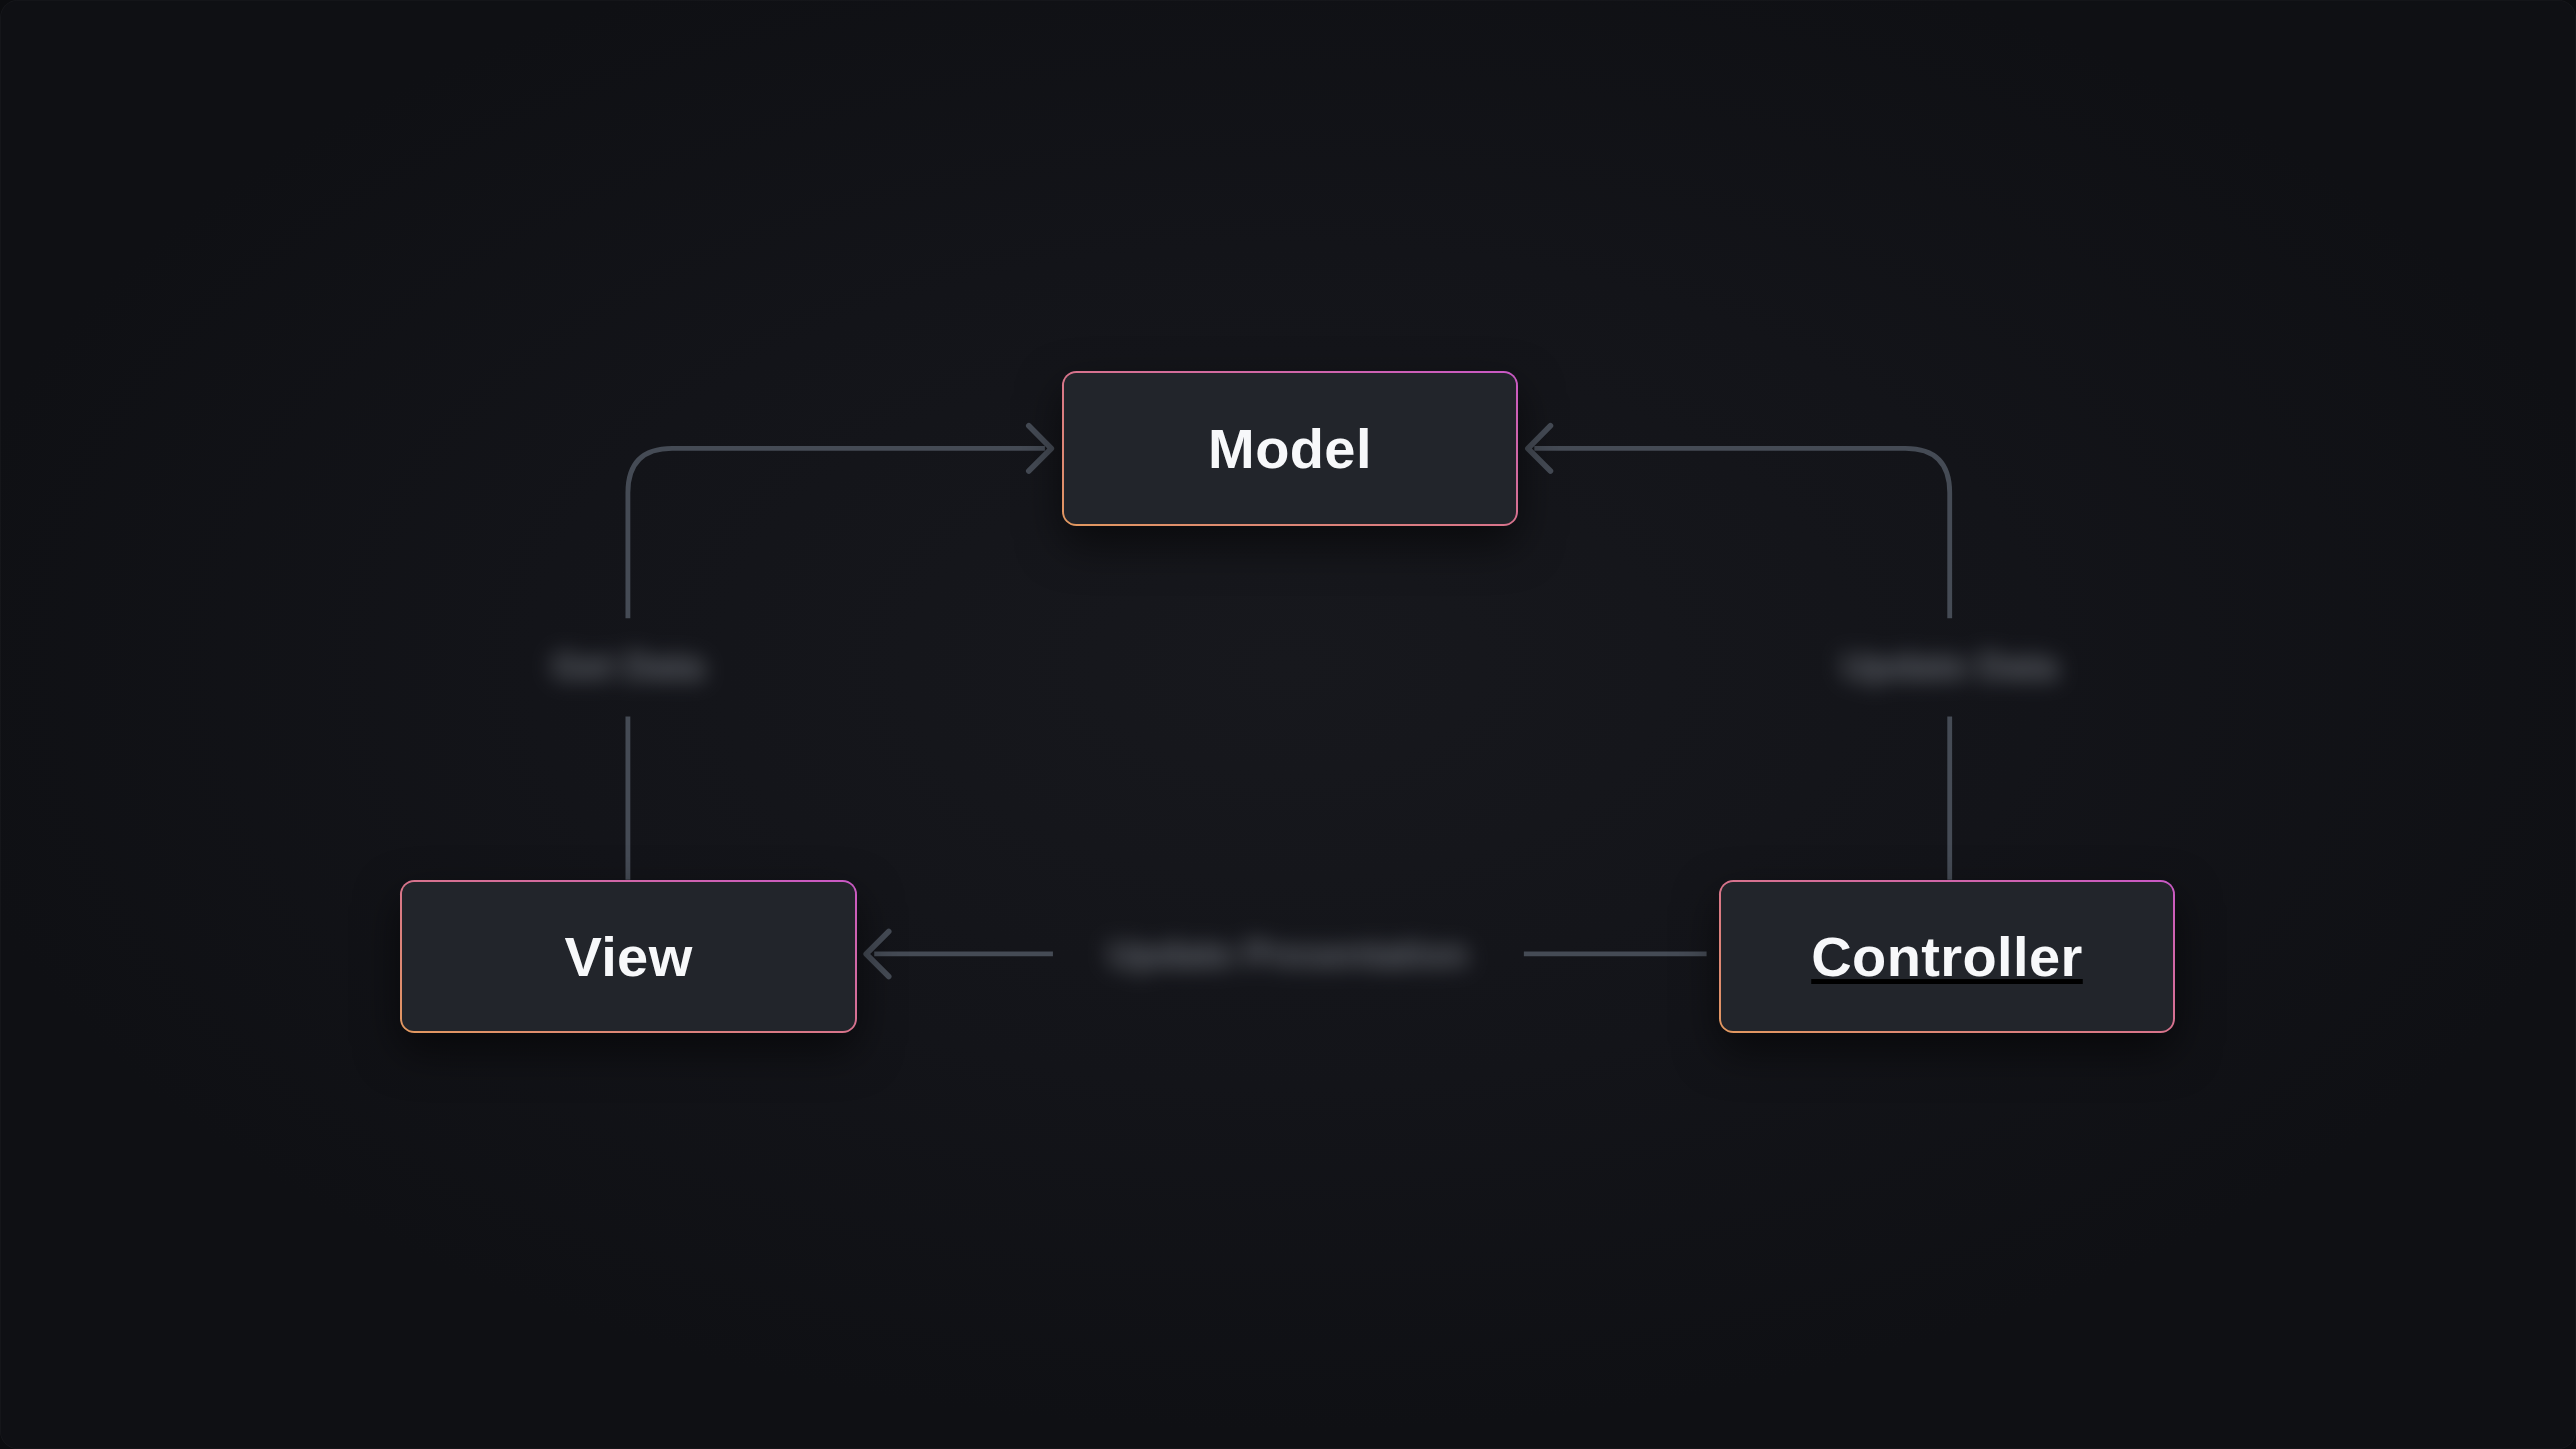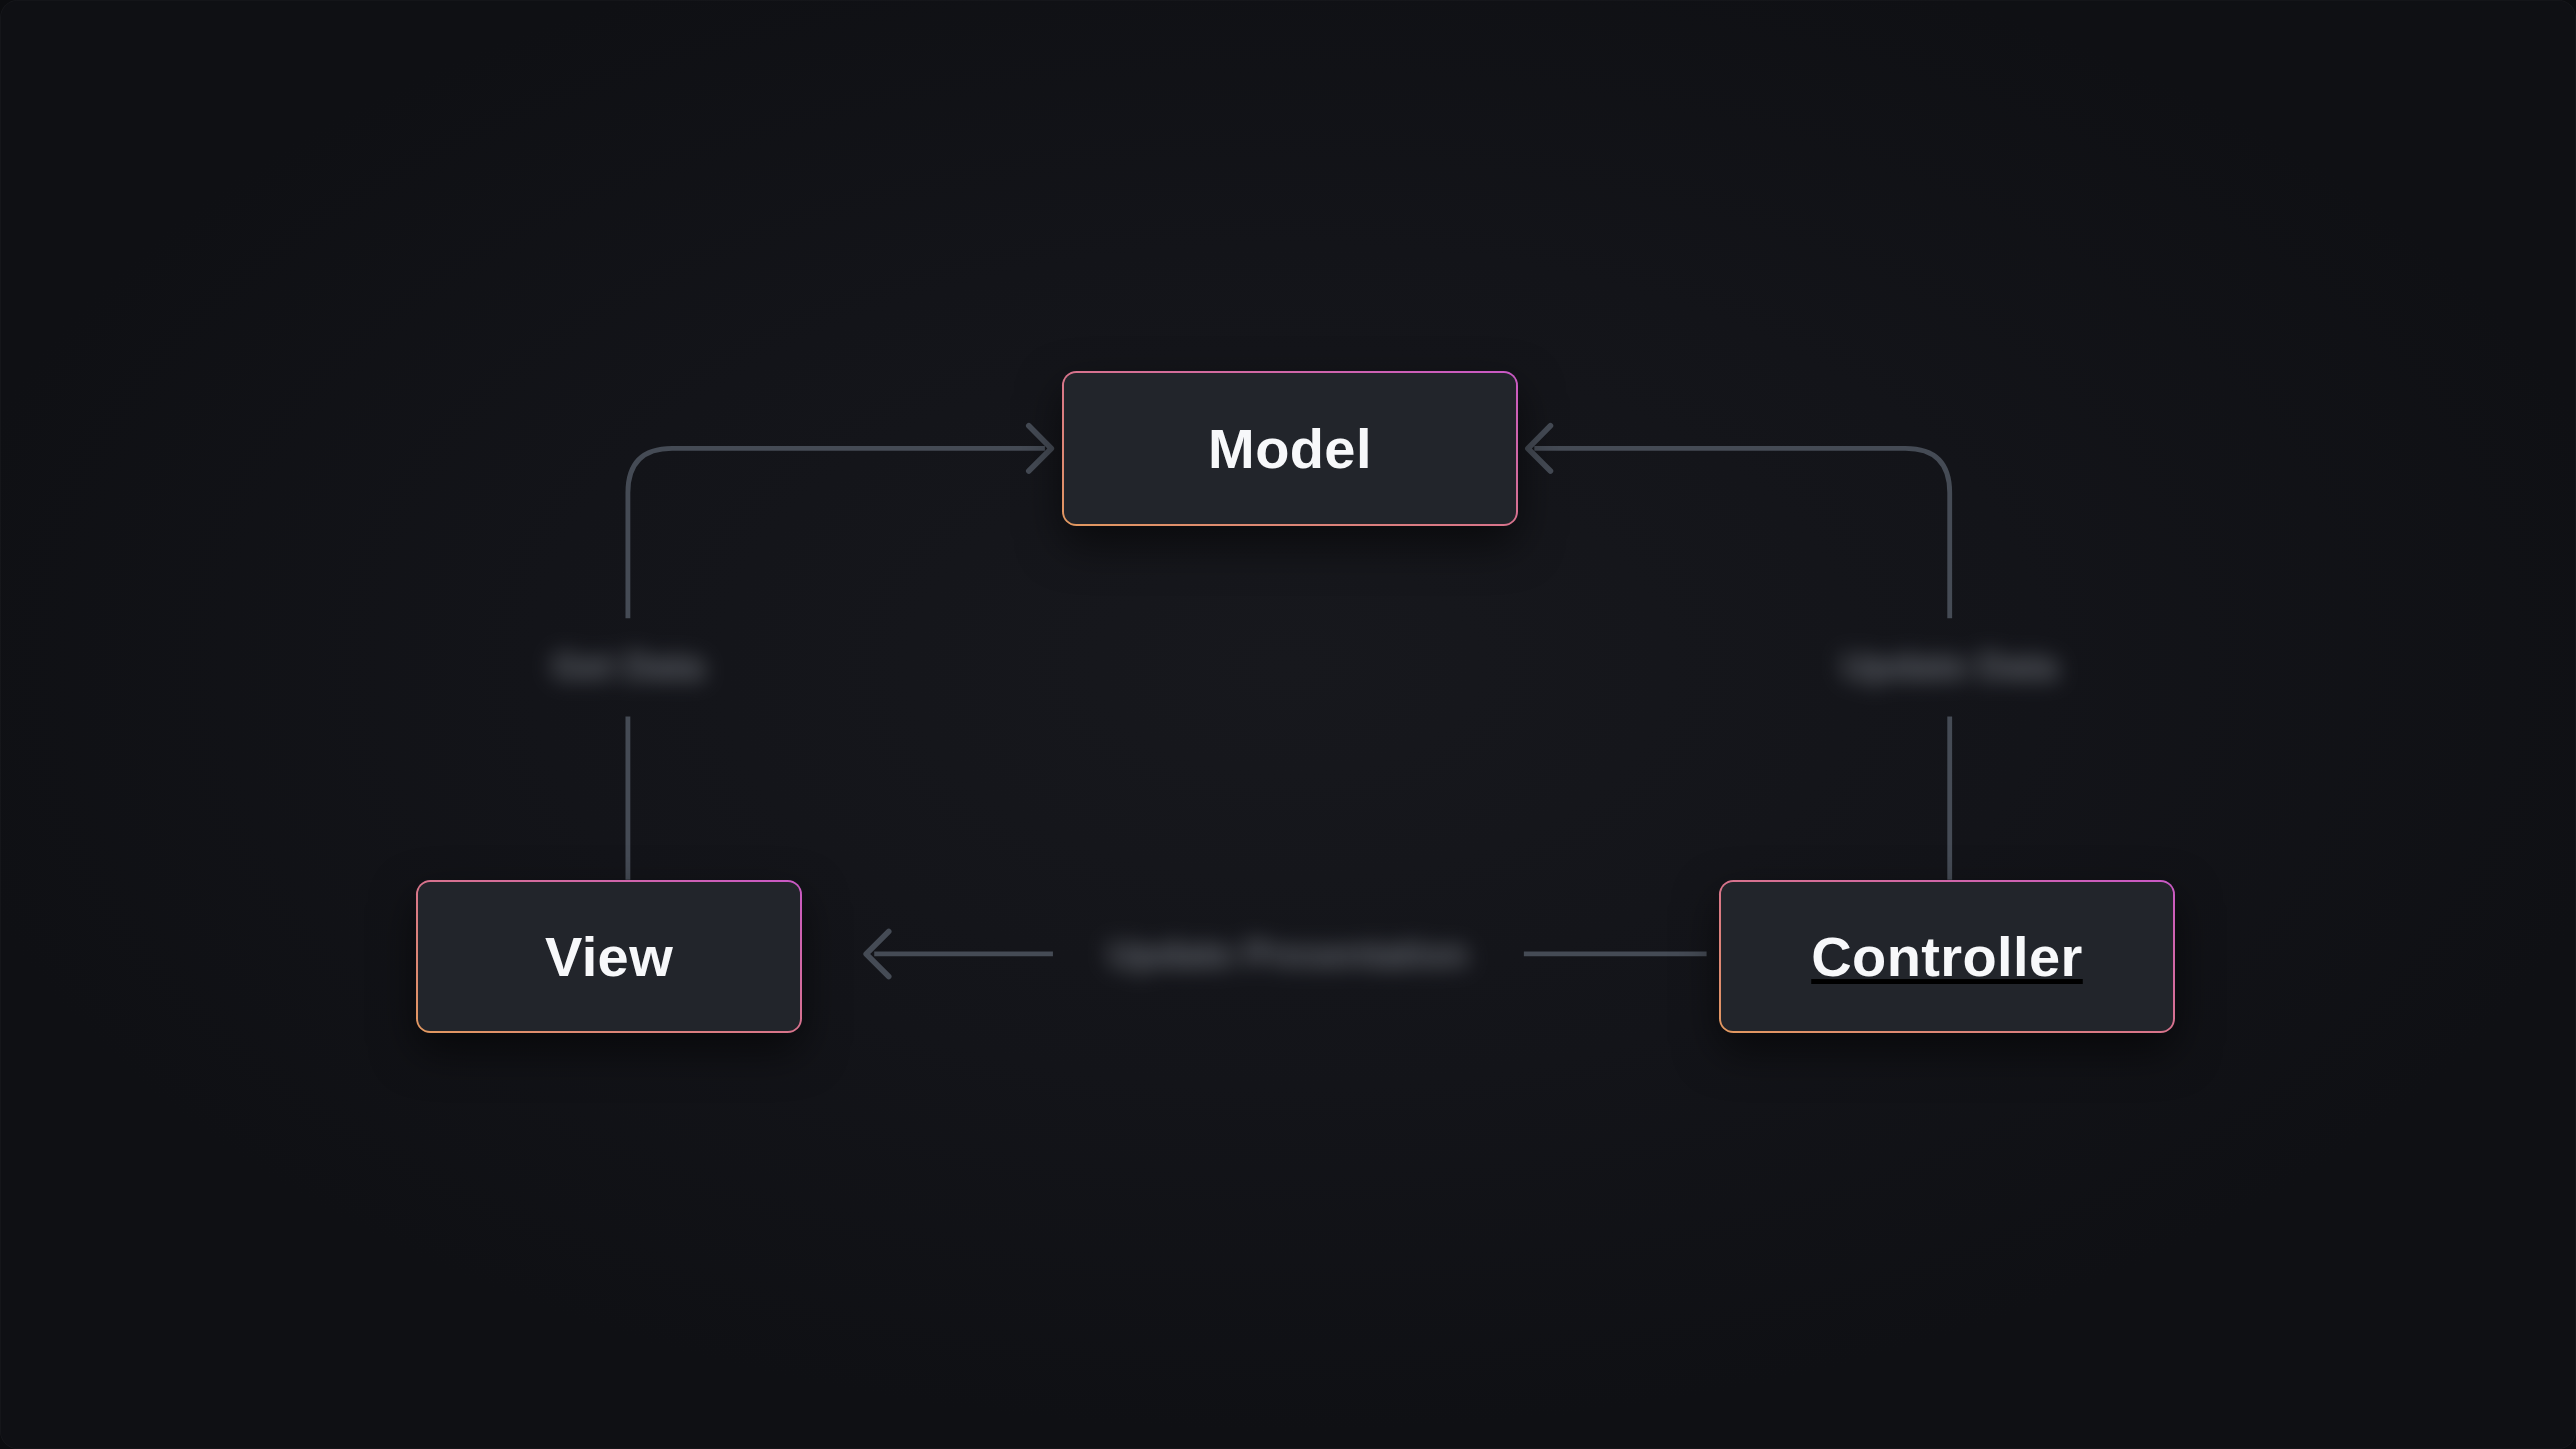--- a/index.html
+++ b/index.html
@@ -56,21 +56,21 @@
     box-sizing: border-box;
   }
   .node-label {
     color: #f7f8fa;
     font-size: 56px;
     font-weight: 700;
     letter-spacing: 0.4px;
     line-height: 1;
   }
   #node-model      { left: 1062px; top: 371px;  width: 456px; height: 155px; }
-  #node-view       { left: 400px;  top: 880px; width: 386px; height: 153px; margin-left: 16px; }
+  #node-view       { left: 400px;  top: 880px; width: 457px; height: 153px; }
   #node-controller { left: 1719px; top: 880px; width: 456px; height: 153px; text-decoration: underline; }
 
   .edge-label {
     position: absolute;
     transform: translate(-50%, -50%);
     white-space: nowrap;
     color: #b3bac4;
     font-size: 37px;
     font-weight: 600;
     filter: blur(11.3px);

